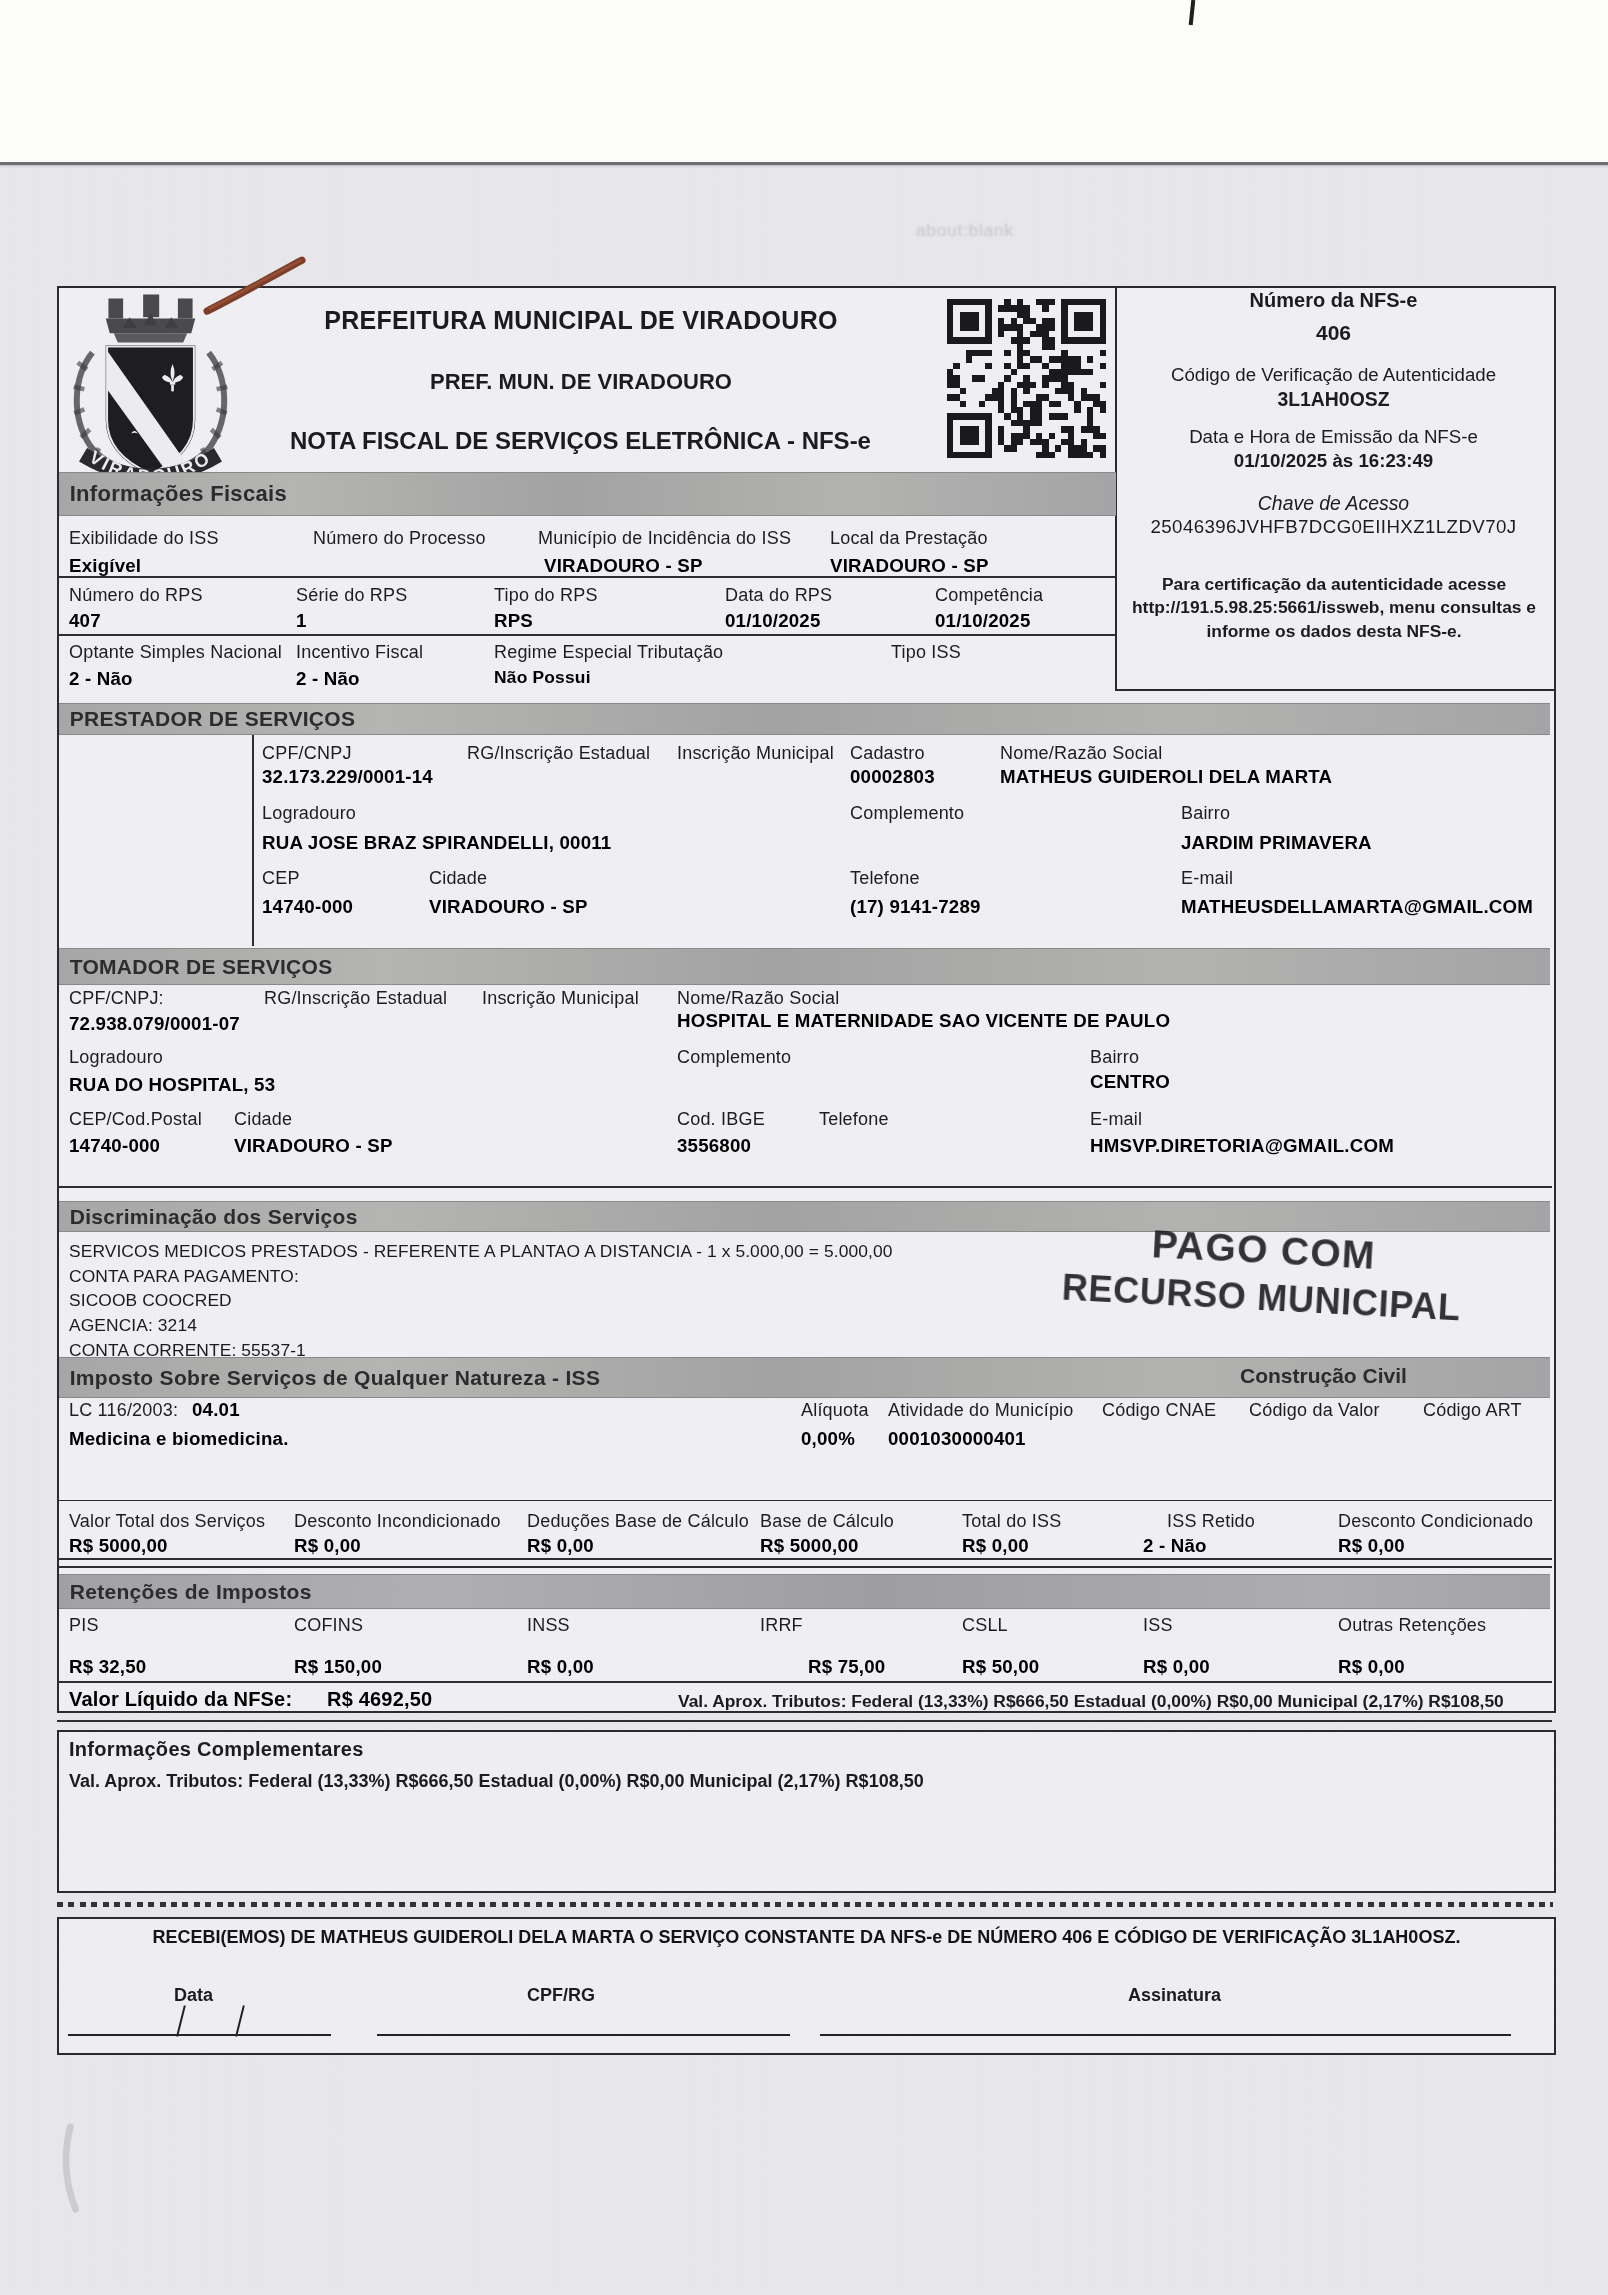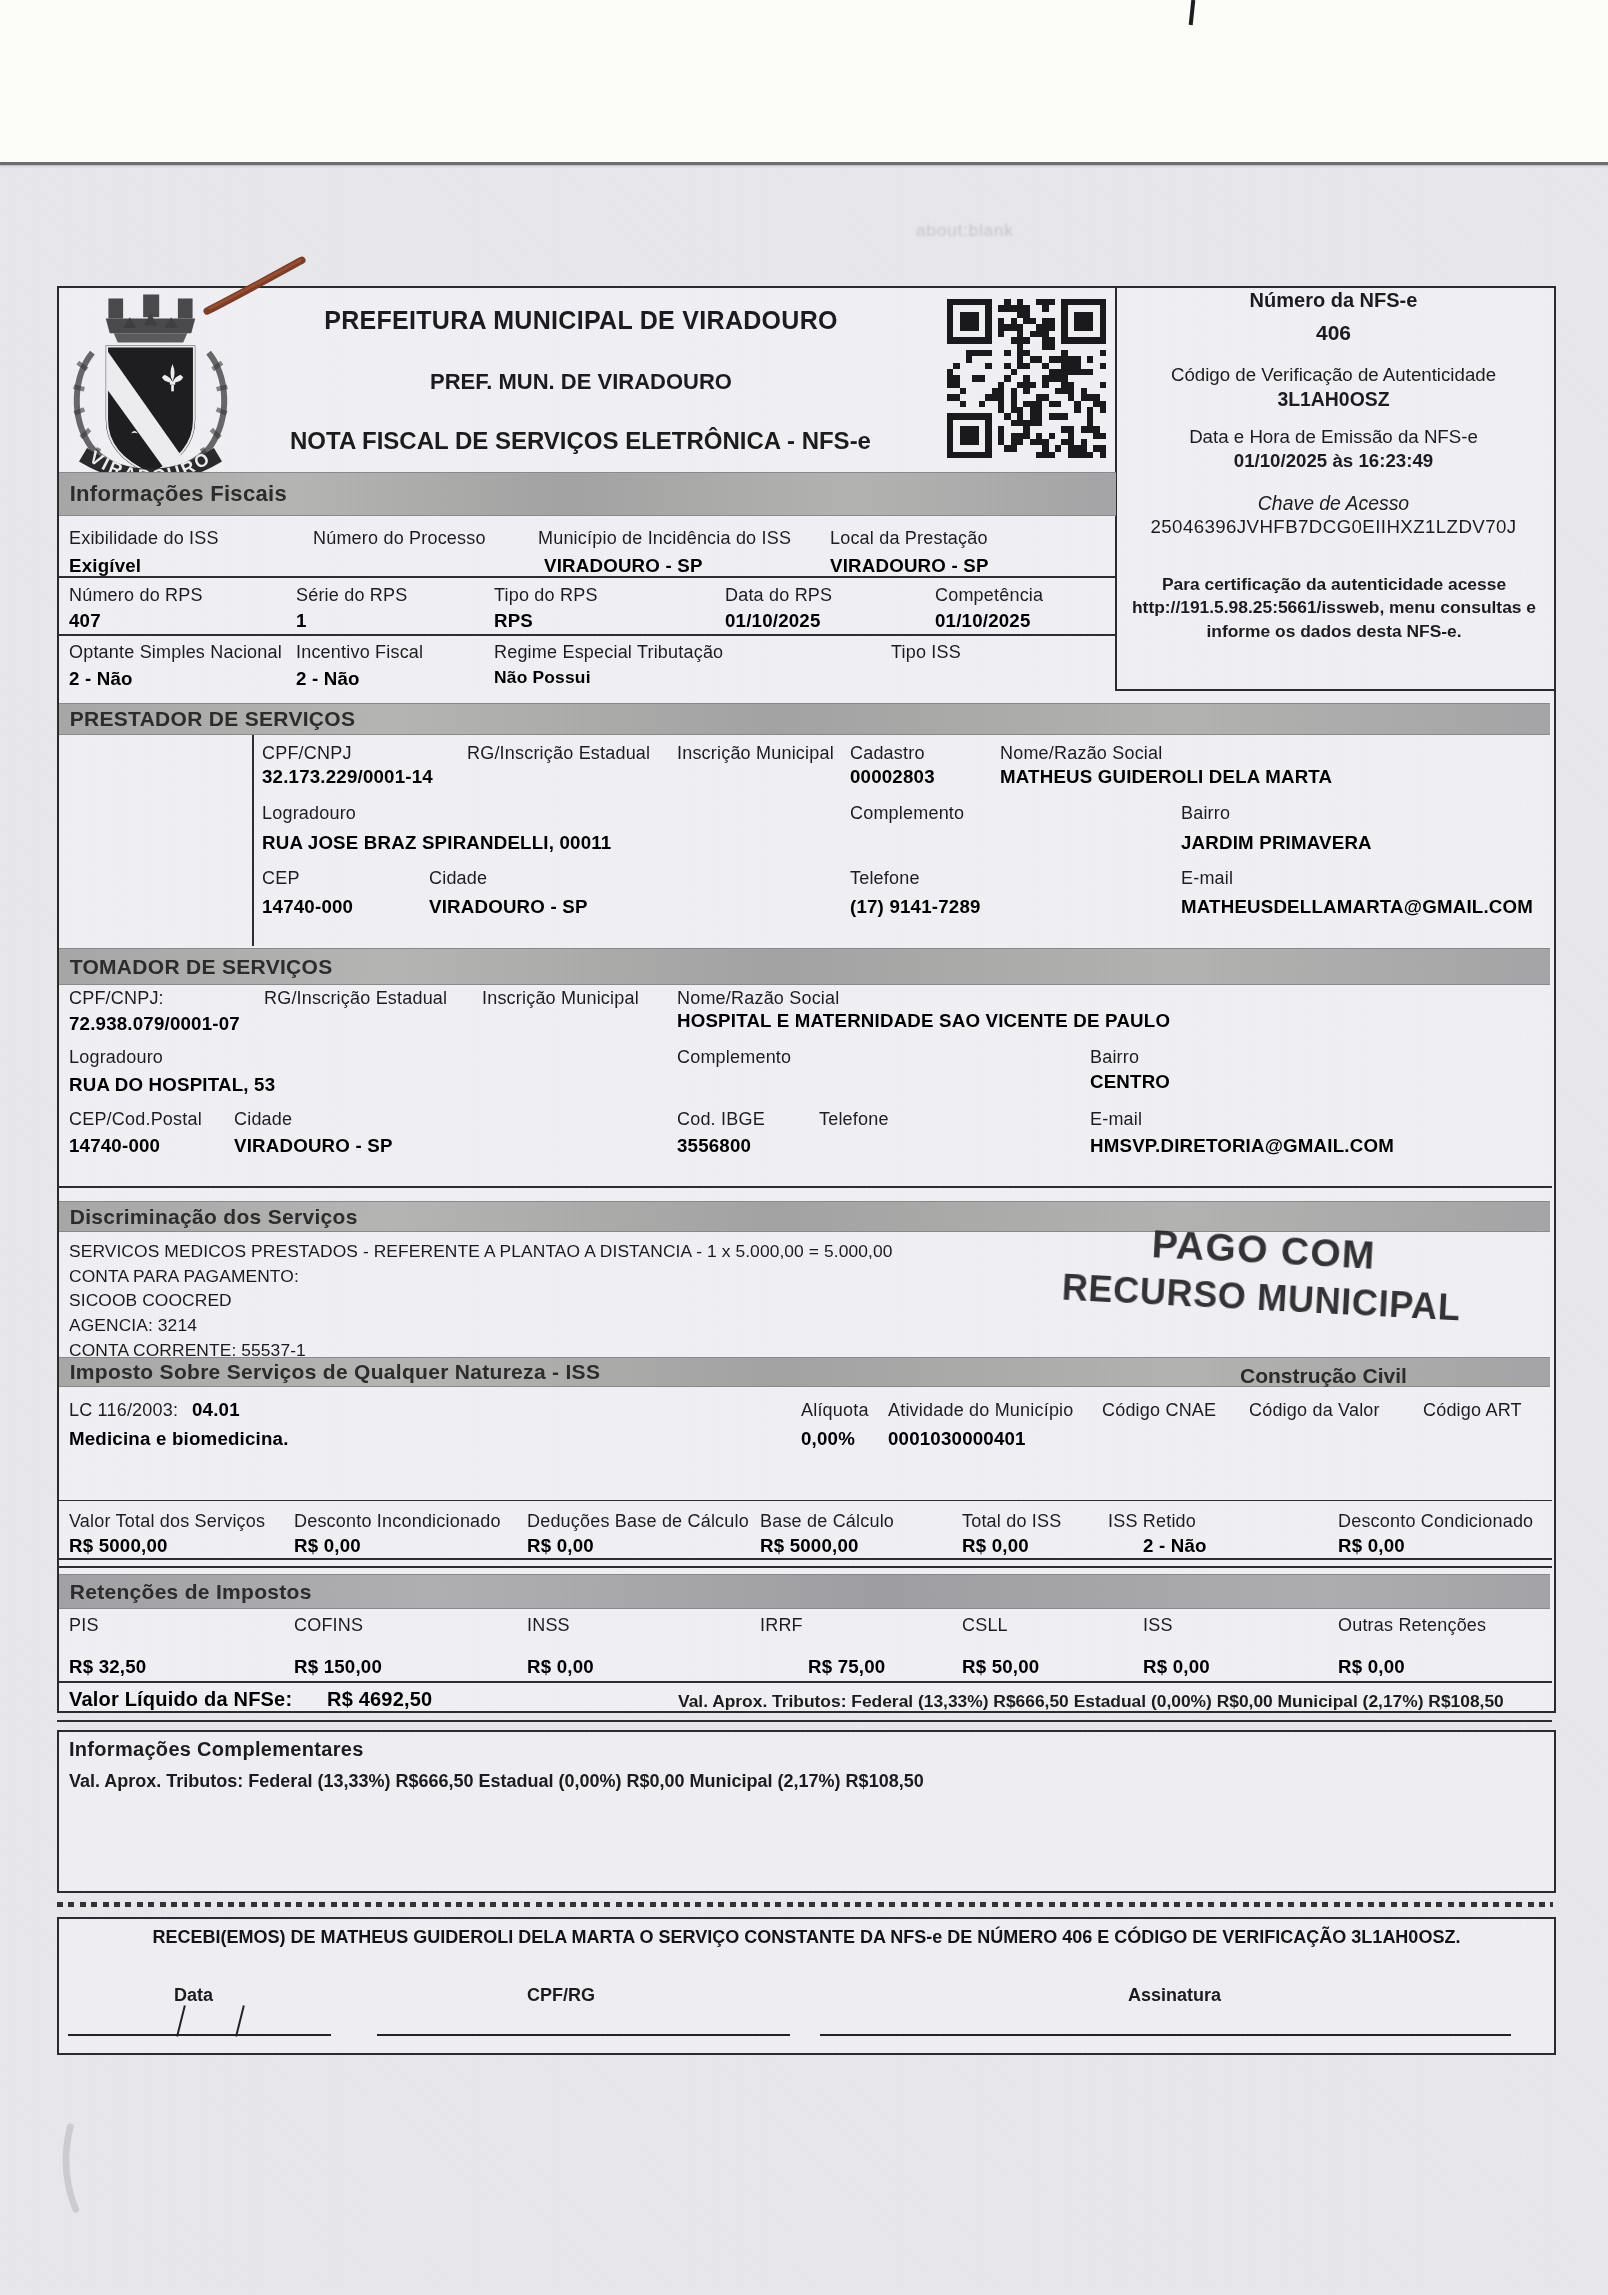--- a/index.html
+++ b/index.html
@@ -420,21 +420,21 @@
   <div class="ab disc-line" style="left:69px;top:1266px;">CONTA PARA PAGAMENTO:</div>
   <div class="ab disc-line" style="left:69px;top:1290px;">SICOOB COOCRED</div>
   <div class="ab disc-line" style="left:69px;top:1315px;">AGENCIA: 3214</div>
   <div class="ab disc-line" style="left:69px;top:1340px;">CONTA CORRENTE: 55537-1</div>
 
   <div class="ab stamp">
     <div class="s1">PAGO COM</div>
     <div class="s2">RECURSO MUNICIPAL</div>
   </div>
 
-  <div class="ab bar" style="left:59px;top:1357px;width:1491px;height:30px;">
+  <div class="ab bar" style="left:59px;top:1357px;width:1491px;height:41px;">
         <span>Imposto Sobre Serviços de Qualquer Natureza - ISS</span>
       </div>
   <div class="ab" style="left:1240px;top:1364px;font-size:21px;font-weight:700;color:#2c2c2e;">Construção Civil</div>
 
   <div class="ab lbl" style="left:69px;top:1400px;">LC 116/2003:</div>
   <div class="ab val" style="left:192px;top:1399px;">04.01</div>
   <div class="ab val" style="left:69px;top:1428px;">Medicina e biomedicina.</div>
 
   <div class="ab lbl" style="left:801px;top:1400px;">Alíquota</div>
   <div class="ab lbl" style="left:888px;top:1400px;">Atividade do Município</div>
@@ -444,21 +444,21 @@
   <div class="ab val" style="left:801px;top:1428px;">0,00%</div>
   <div class="ab val" style="left:888px;top:1428px;">0001030000401</div>
 
   <div class="ab hr" style="left:57px;top:1500px;width:1495px;height:1.3px;"></div>
 
   <div class="ab lbl" style="left:69px;top:1511px;">Valor Total dos Serviços</div>
   <div class="ab lbl" style="left:294px;top:1511px;">Desconto Incondicionado</div>
   <div class="ab lbl" style="left:527px;top:1511px;">Deduções Base de Cálculo</div>
   <div class="ab lbl" style="left:760px;top:1511px;">Base de Cálculo</div>
   <div class="ab lbl" style="left:962px;top:1511px;">Total do ISS</div>
-  <div class="ab lbl" style="left:1108px;top:1511px;">ISS Retido</div>
+  <div class="ab lbl" style="left:1167px;top:1511px;">ISS Retido</div>
   <div class="ab lbl" style="left:1338px;top:1511px;">Desconto Condicionado</div>
   <div class="ab val" style="left:69px;top:1535px;">R$ 5000,00</div>
   <div class="ab val" style="left:294px;top:1535px;">R$ 0,00</div>
   <div class="ab val" style="left:527px;top:1535px;">R$ 0,00</div>
   <div class="ab val" style="left:760px;top:1535px;">R$ 5000,00</div>
   <div class="ab val" style="left:962px;top:1535px;">R$ 0,00</div>
   <div class="ab val" style="left:1143px;top:1535px;">2 - Não</div>
   <div class="ab val" style="left:1338px;top:1535px;">R$ 0,00</div>
 
   <div class="ab hr" style="left:57px;top:1558px;width:1495px;height:2px;"></div>

